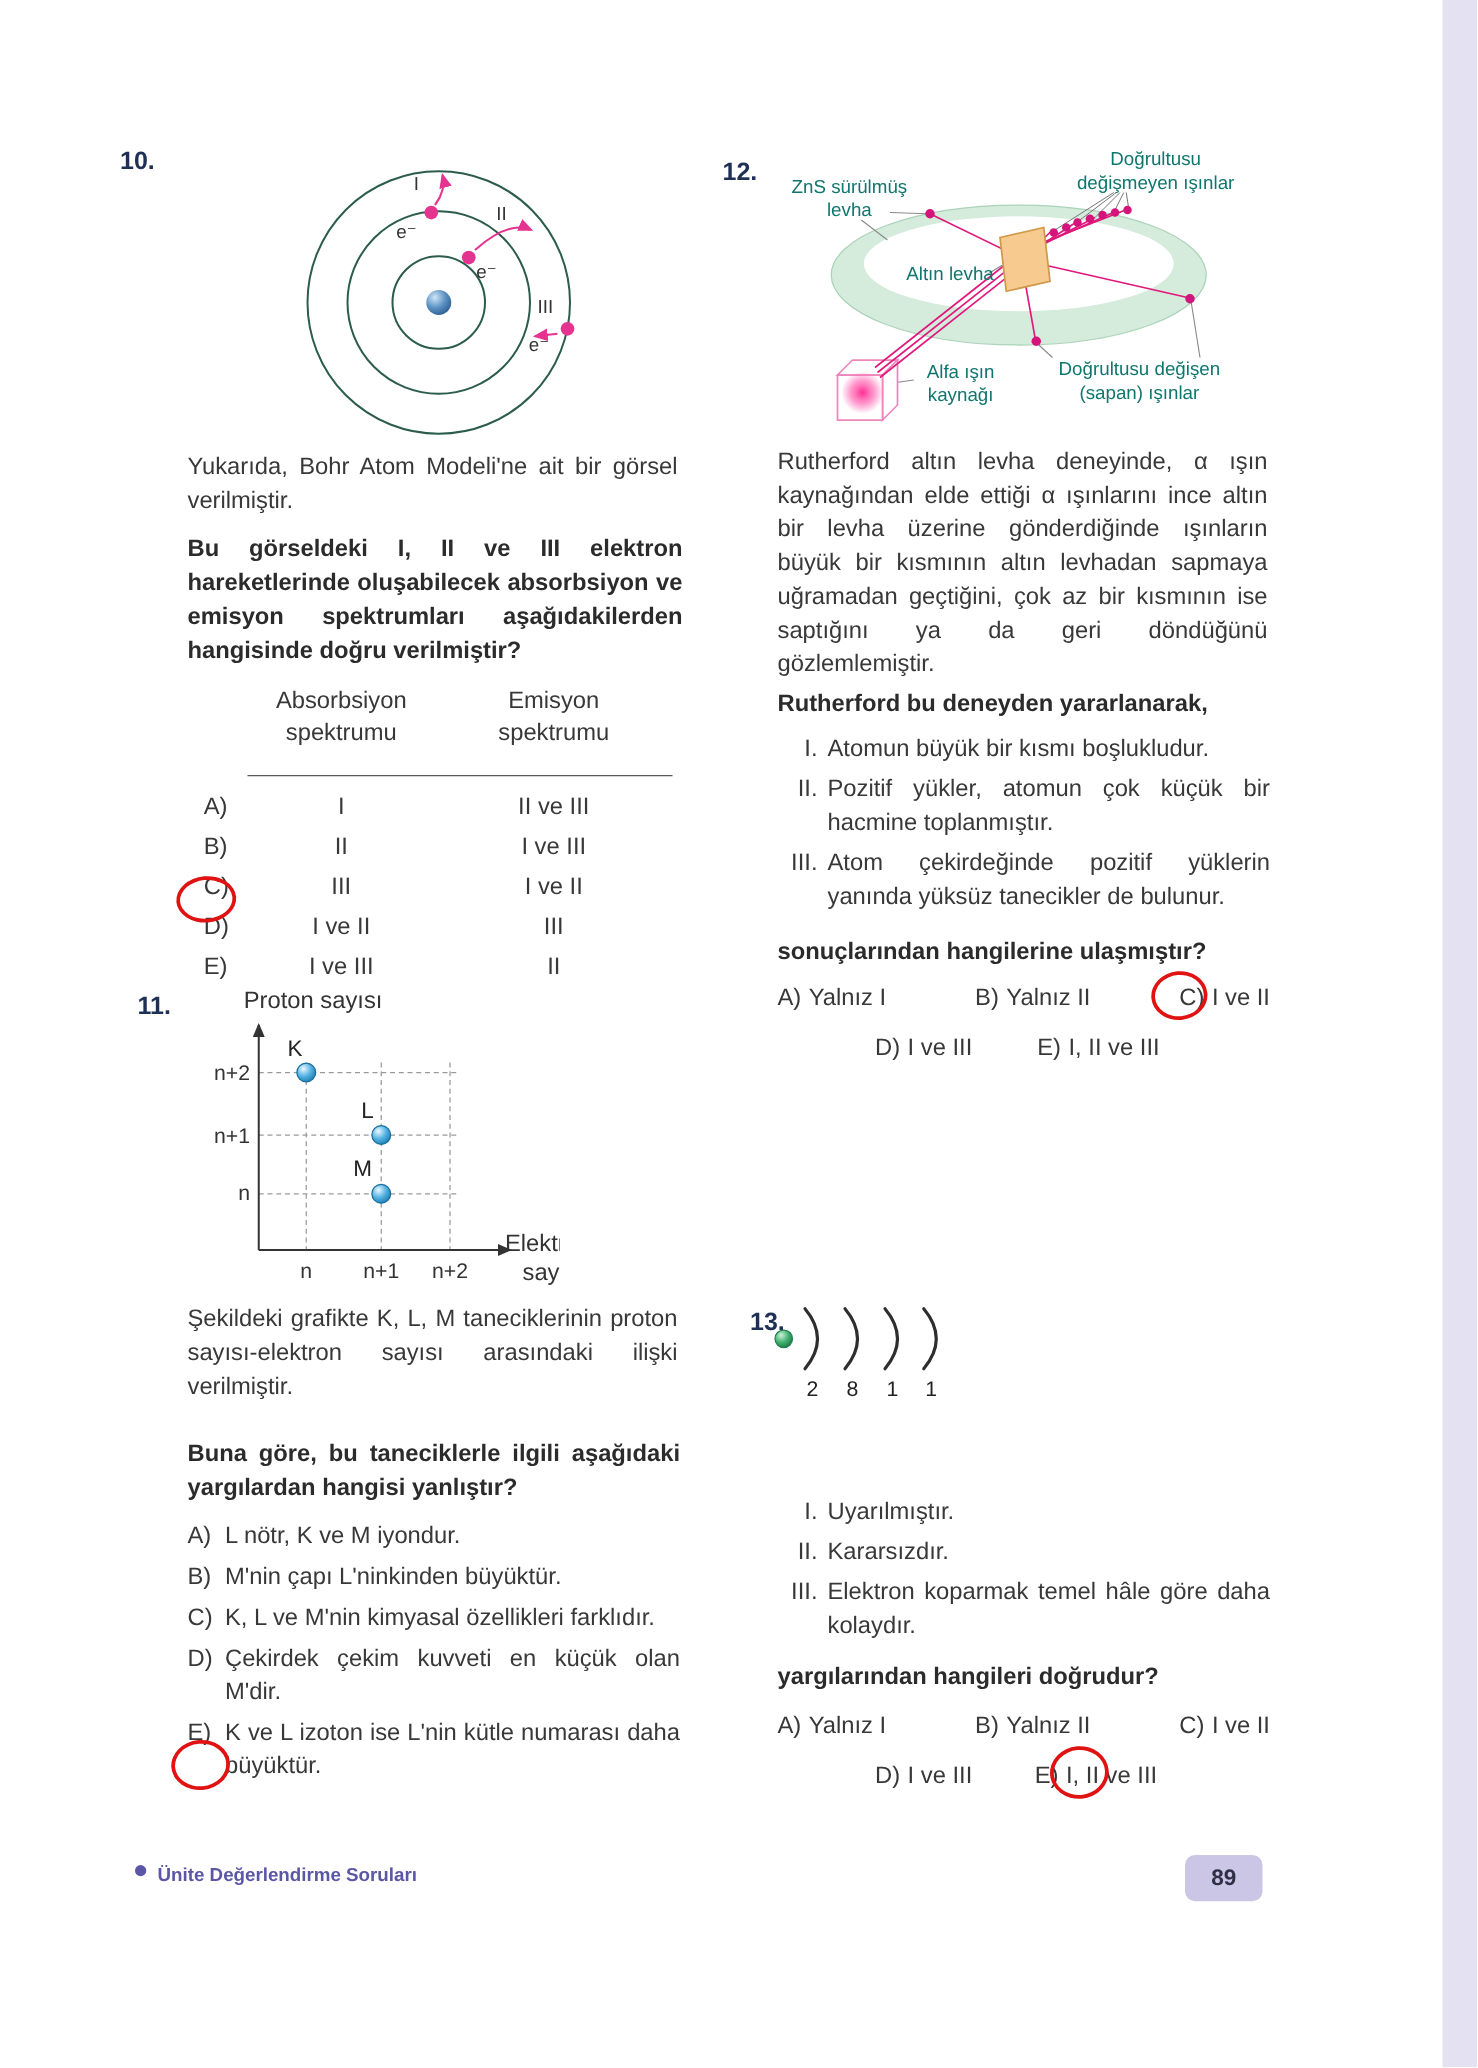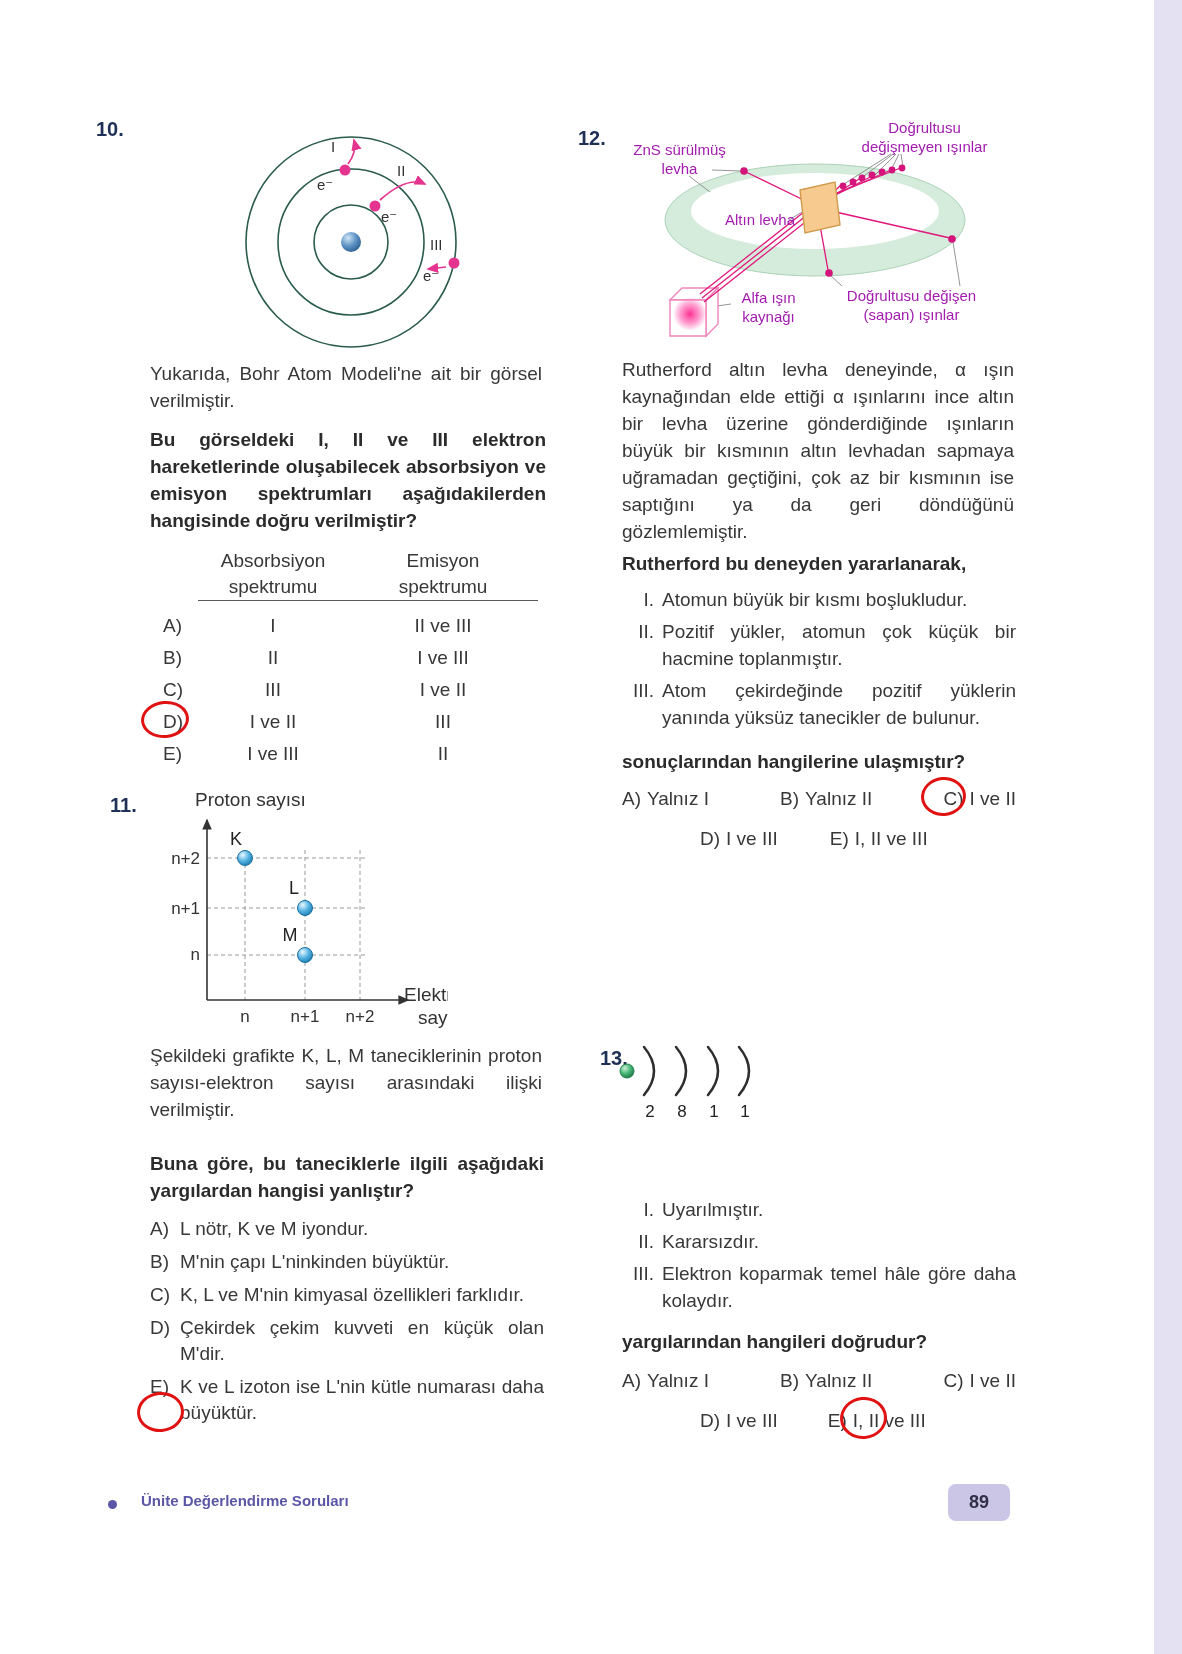--- a/index.html
+++ b/index.html
@@ -16,28 +16,28 @@
   .opt .tx{flex:1;text-align:justify}
   .st-row{display:flex;margin-bottom:5px;font-size:19px;line-height:27px}
   .st-row .num{flex:0 0 32px;text-align:right;margin-right:8px}
   .st-row .tx{flex:1;text-align:justify}
   .optline{display:flex;font-size:19px;line-height:26px}
   .optline .o{white-space:nowrap;display:inline-flex}
   .optline .lt2{margin-right:6px}
   .spread{justify-content:space-between}
   .spec-table{font-size:19px}
   .grid3{display:grid;grid-template-columns:48px 150px 190px}
-  .spec-table .hdr{text-align:center;line-height:26px;padding-bottom:0;border-bottom:1.6px solid #5a5a5a}
+  .spec-table .hdr{text-align:center;line-height:26px;padding-bottom:20px;border-bottom:1.6px solid #5a5a5a}
   .spec-table .rows{padding-top:9px}
   .spec-table .trow{display:grid;grid-template-columns:48px 150px 190px;height:32px;align-items:center}
   .spec-table .c{text-align:center}
   .spec-table .l{padding-left:13px}
   .circle{position:absolute;border:3px solid #e01212;border-radius:50%;transform:rotate(-5deg)}
-  .dlabel{position:absolute;font-size:15px;line-height:19px;color:#a21caf;text-align:center}
-  .footer{position:absolute;display:flex;align-items:flex-end;gap:24px;color:#5b57a6;font-weight:700;font-size:15px}
+  .dlabel{position:absolute;font-size:15px;line-height:19px;color:#0f766e;text-align:center}
+  .footer{position:absolute;display:flex;align-items:flex-start;gap:9px;color:#5b57a6;font-weight:700;font-size:15px}
   .footer .dot{width:9px;height:9px;border-radius:50%;background:#5b57a6}
   .badge{position:absolute;width:62px;height:37px;background:#cbc5e6;border-radius:8px;display:flex;
          align-items:center;justify-content:center;font-size:18px;font-weight:700;color:#2f2f46}
   .strip{position:absolute;right:0;top:0;width:28px;height:1654px;background:#e4e1f2}
   svg text{font-family:"Liberation Sans","DejaVu Sans",sans-serif}
 </style>
 </head>
 <body>
 
 <div class="page">

